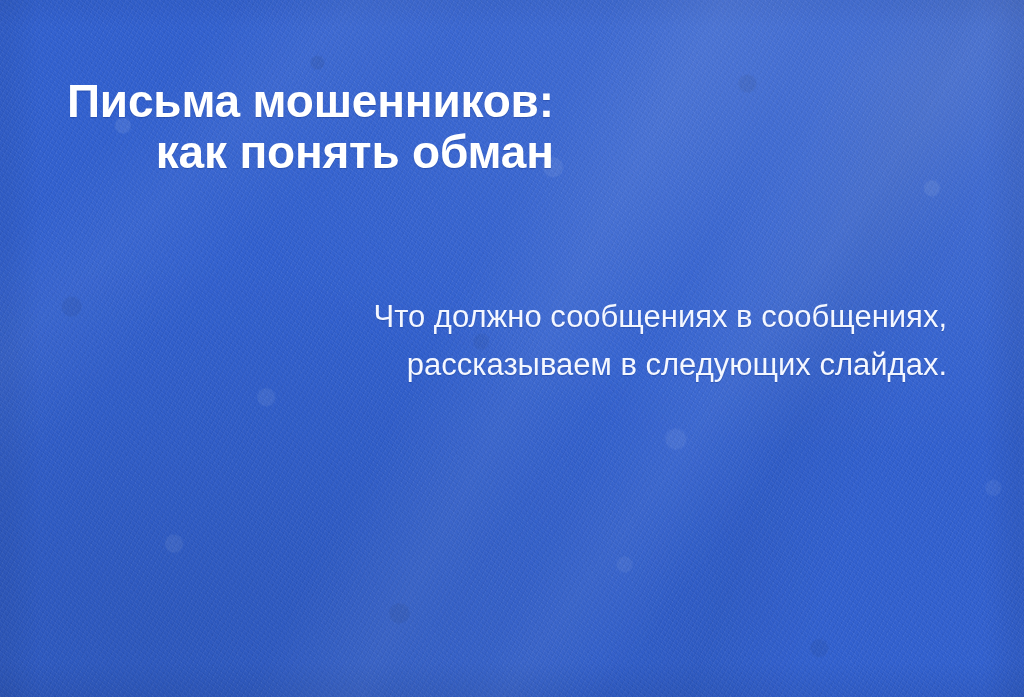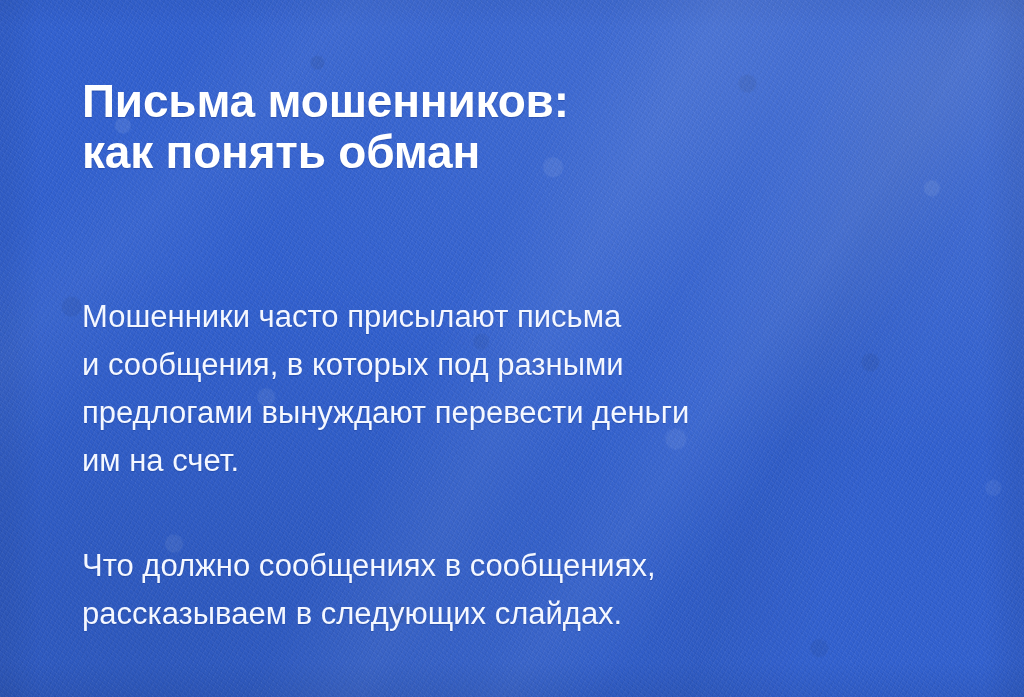--- a/index.html
+++ b/index.html
@@ -67,24 +67,25 @@
     background-image:
       radial-gradient(120% 95% at 86% 10%, rgba(255,255,255,.10) 0%, rgba(255,255,255,0) 58%),
       radial-gradient(110% 90% at 14% 92%, rgba(0,0,0,.085) 0%, rgba(0,0,0,0) 62%),
       linear-gradient(90deg, rgba(0,0,0,.05) 0 0.7%, rgba(0,0,0,0) 4%, rgba(0,0,0,0) 96%, rgba(0,0,0,.06) 99.3% 100%),
       linear-gradient(180deg, rgba(0,0,0,.035) 0 0.6%, rgba(0,0,0,0) 4%, rgba(0,0,0,0) 95%, rgba(0,0,0,.05) 99.4% 100%);
   }
 
   
   .content {
     position: absolute;
-    left: 82px;
+    left: 67px;
     top: 0;
     right: 40px;
     height: 100%;
+    text-align: right;
   }
 
   .title {
     position: absolute;
     top: 76px;
     left: 0;
     margin: 0;
     font-size: 46px;
     line-height: 51px;
     font-weight: bold;
@@ -122,22 +123,18 @@
   <div class="tex tex-b"></div>
   <div class="tex tex-c"></div>
   <div class="tex tex-d"></div>
 
   <div class="content">
 
     <h1 class="title">Письма мошенников:
 как понять обман</h1>
 
     <div class="body-block">
-      <p class="para">Мошенники часто присылают письма
-и сообщения, в которых под разными
-предлогами вынуждают перевести деньги
-им на счет.</p>
       <p class="para">Что должно сообщениях в сообщениях,
 рассказываем в следующих слайдах.</p>
     </div>
 
   </div>
 </div>
 
 </body></html>

